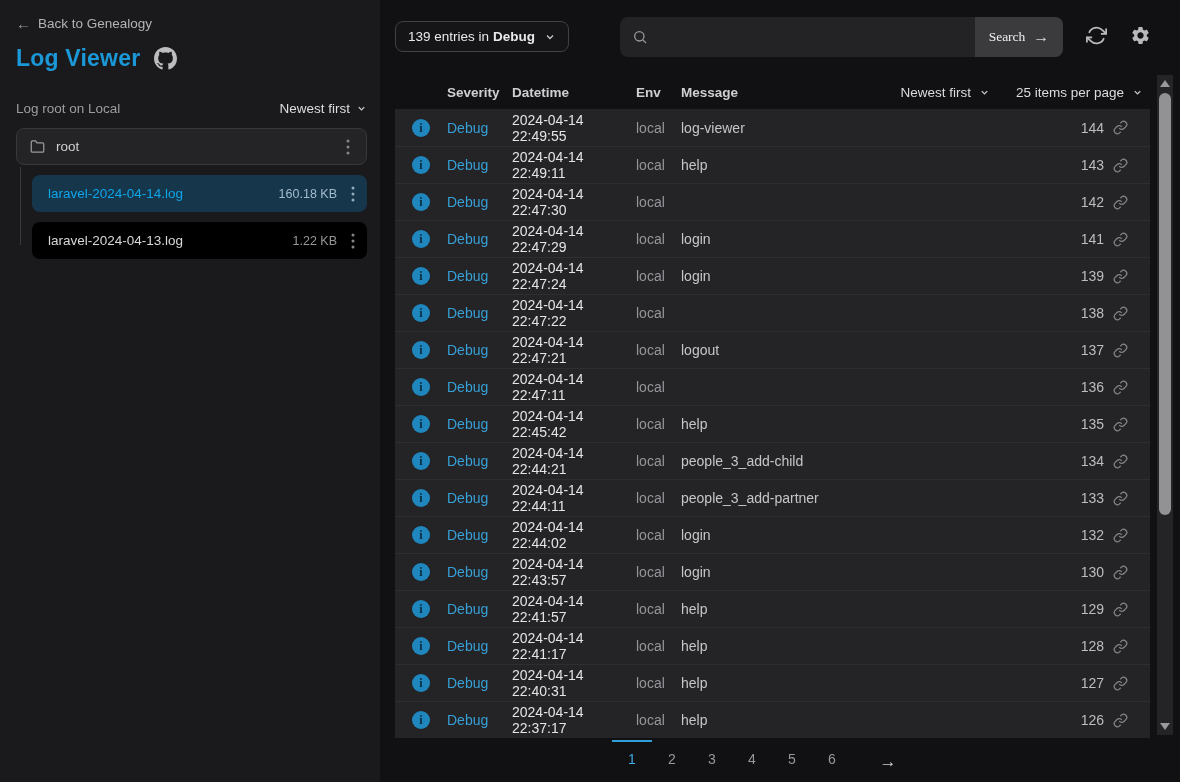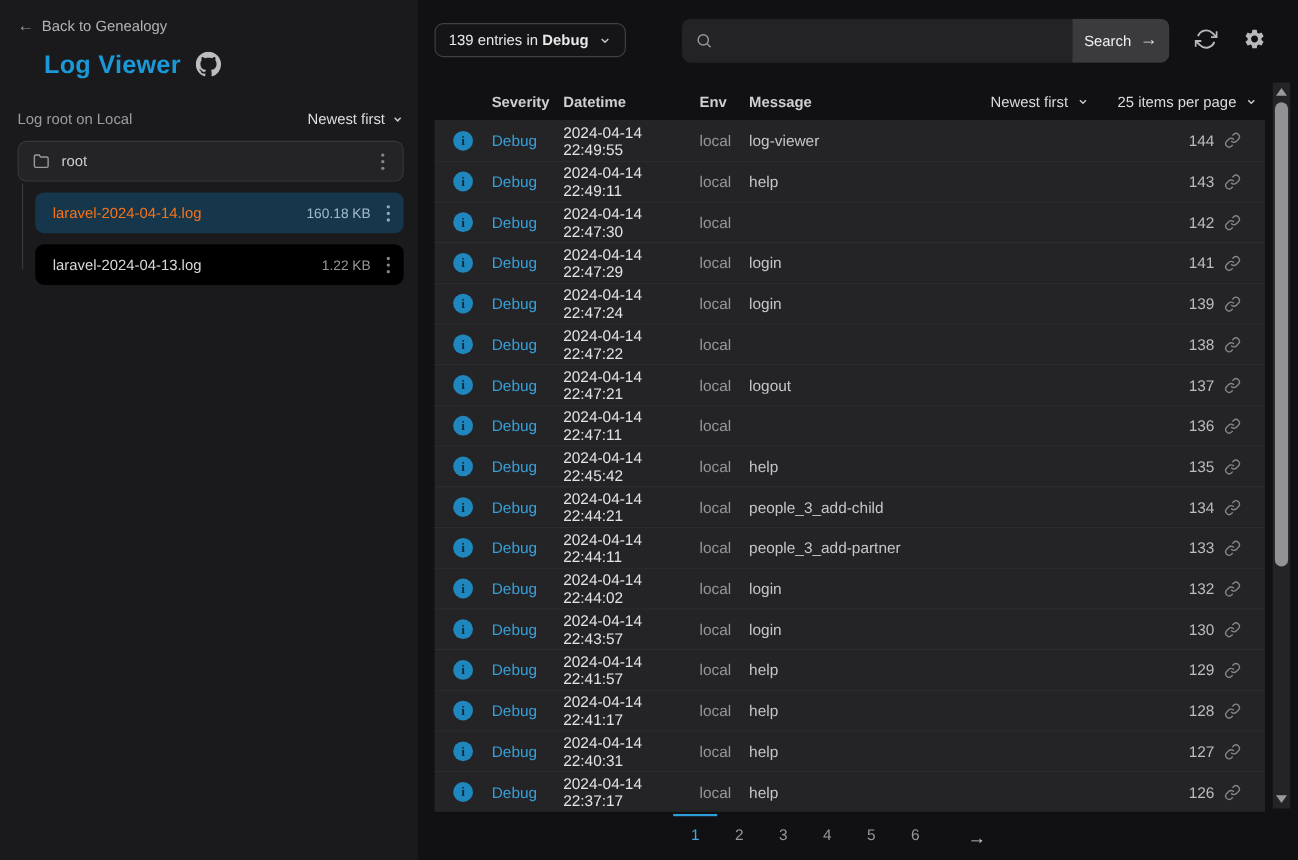--- a/index.html
+++ b/index.html
@@ -13,21 +13,21 @@
   }
   svg { display:block; }
 
   
   .sidebar {
     position:absolute; left:0; top:0; width:380px; height:782px;
     background:#1a1a1c; padding:15px 13px 0 16px;
   }
   .back-link { display:flex; align-items:center; gap:7px; color:#b3b3b5; font-size:13.5px; cursor:pointer; }
   .back-arrow { font-size:15px; color:#9a9a9d; }
-  .title-row { display:flex; align-items:center; gap:14px; margin-top:13px;margin-left:24px; }
+  .title-row { display:flex; align-items:center; gap:14px; margin-top:13px; }
   .app-title { color:#1b98d8; font-size:23px; font-weight:700; letter-spacing:.2px; }
   .gh-icon { color:#bdbdc0; }
   .files-header { display:flex; align-items:center; justify-content:space-between; margin-top:29px; }
   .files-header-label { color:#9d9da0; font-size:13.5px; }
   .sort-btn { display:flex; align-items:center; gap:6px; color:#dededf; font-size:13.5px; cursor:pointer; }
   .chev { color:#c8c8cb; }
   .root-item {
     margin-top:12px; height:37px; background:#242427; border:1px solid #38383c; border-radius:8px;
     display:flex; align-items:center; gap:11px; padding:0 12px 0 13px; cursor:pointer;
   }
@@ -36,21 +36,21 @@
   .kebab { color:#85858a; padding:2px 4px; cursor:pointer; }
   .file-list { position:relative; margin-top:10px; padding-left:16px; }
   .tree-line { position:absolute; left:4px; top:-8px; bottom:14px; width:1px; background:#3a3a3e; }
   .file-item {
     height:37px; border-radius:8px; background:#000000; margin-bottom:10px;
     display:flex; align-items:center; padding:0 8px 0 16px; cursor:pointer;
   }
   .file-item .fname { flex:1; color:#d8d8da; }
   .file-item .fsize { color:#98989b; font-size:12.5px; margin-right:10px; }
   .file-item.selected { background:#16364b; }
-  .file-item.selected .fname { color:#f97316; }
+  .file-item.selected .fname { color:#0ea5e9; }
   .file-item.selected .fsize { color:#a3bccd; }
   .file-item.selected .kebab { color:#93abba; }
 
   
   .main { position:absolute; left:380px; top:0; right:0; bottom:0; }
 
   .entries-dd {
     position:absolute; left:15px; top:21px; height:31px;
     display:flex; align-items:center; gap:9px; padding:0 12px;
     border:1px solid #414145; border-radius:8px; background:#151517; cursor:pointer;
@@ -62,21 +62,21 @@
     border-radius:8px; overflow:hidden; display:flex; background:#232325;
   }
   .search-field { flex:1; display:flex; align-items:center; padding:0 12px; gap:9px; }
   .search-field .mag { color:#97979b; }
   .search-field input {
     flex:1; background:transparent; border:none; outline:none; color:#e9e9ea;
     font-family:"Liberation Sans", sans-serif; font-size:14px; height:100%;
   }
   .search-btn {
     width:88px; background:#3b3b3e; border:none; color:#f0f0f1; font-size:13.5px;
-    font-family:Liberation Sans, sans-serif; display:flex; align-items:center; justify-content:center; gap:8px; cursor:pointer;
+    font-family:Liberation Serif, serif; display:flex; align-items:center; justify-content:center; gap:8px; cursor:pointer;
   }
   .search-btn .arr { font-size:16px; color:#d9d9db; }
 
   .icon-btn { position:absolute; top:25px; background:none; border:none; color:#b9b9bc; cursor:pointer; padding:0; }
   .refresh-btn { left:706px; }
   .gear-btn { left:750px; }
 
   
   .table { position:absolute; left:15px; top:75px; width:755px; }
   .thead { height:34px; display:flex; align-items:center; color:#cfcfd2; font-weight:700; font-size:13.5px; }

